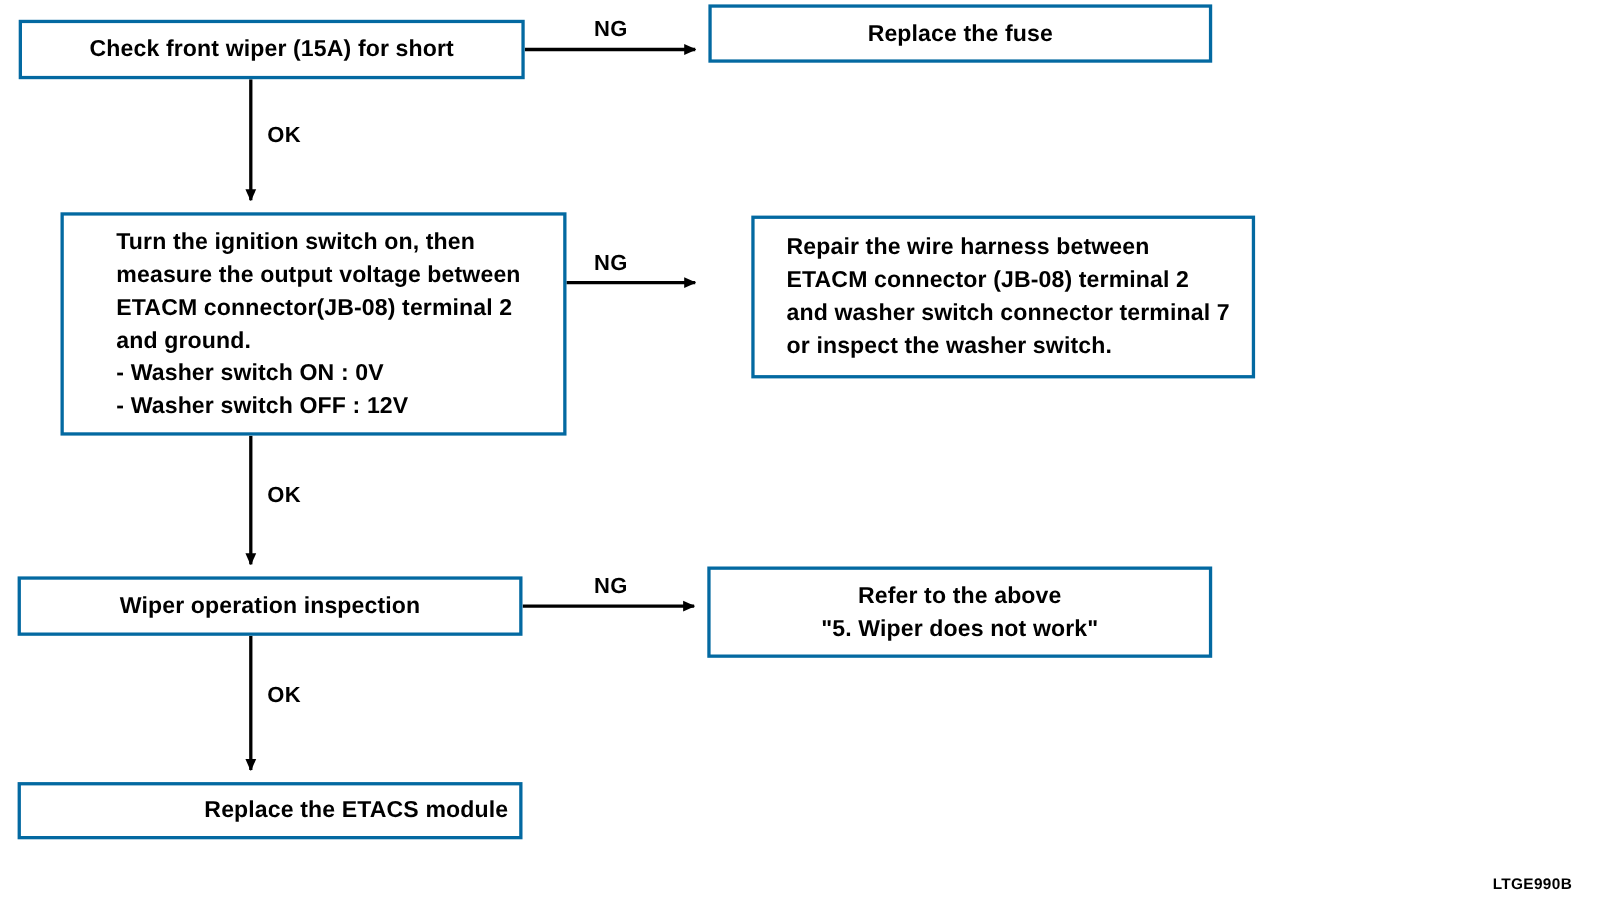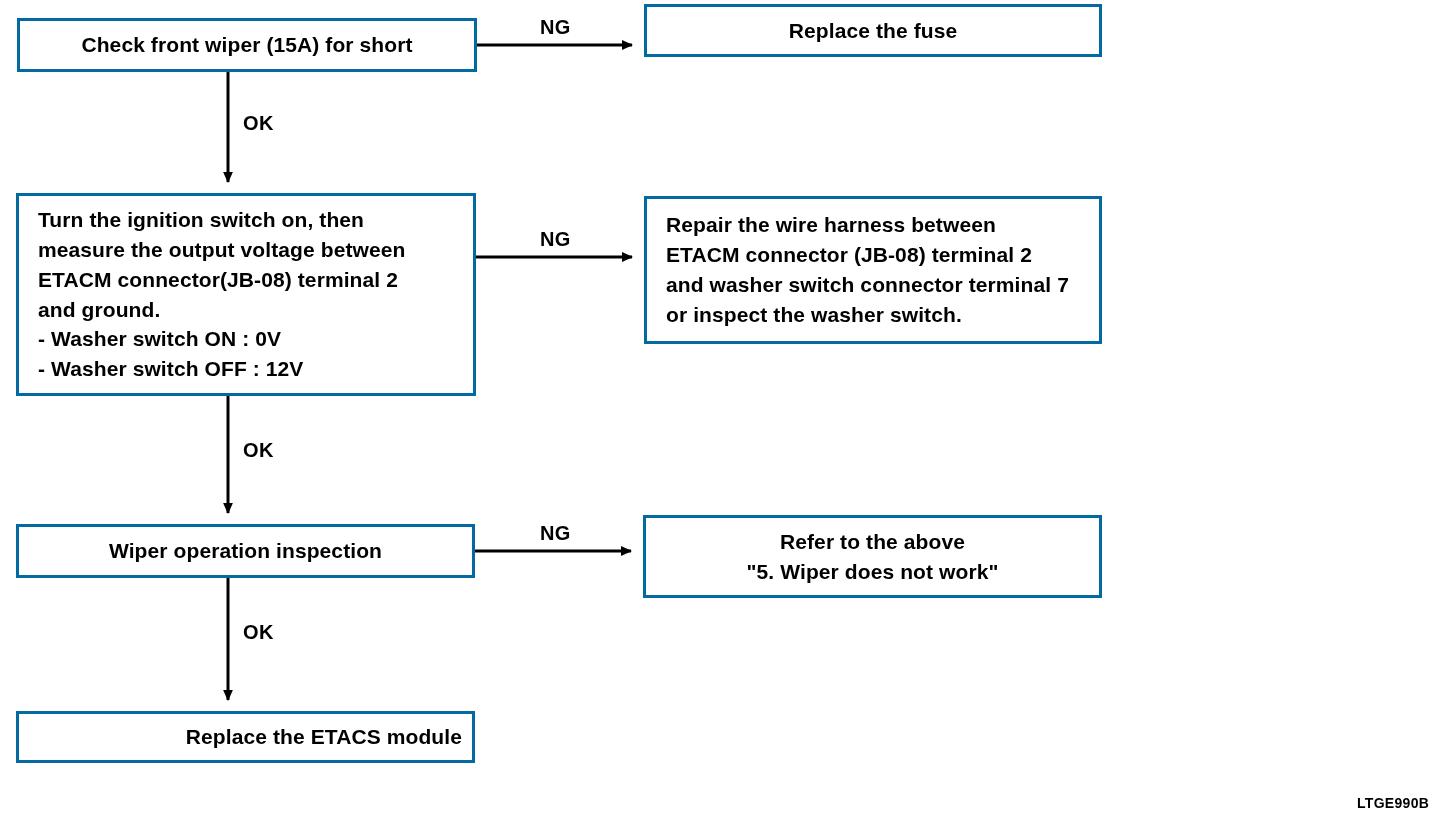--- a/index.html
+++ b/index.html
@@ -31,21 +31,22 @@
   }
   .node-text {
     font-size: 21px;
     font-weight: bold;
     line-height: 1.42;
     letter-spacing: 0.1px;
     white-space: pre-line;
     padding: 0 10px;
   }
   .node.align-left {
-    justify-content: flex-start;
+    justify-content: center;
+    margin-left: 39px;
   }
   .node.align-left .node-text {
     text-align: left;
     padding-left: 19px;
   }
   .edge-label {
     position: absolute;
     font-size: 20px;
     font-weight: bold;
     letter-spacing: 0.4px;

